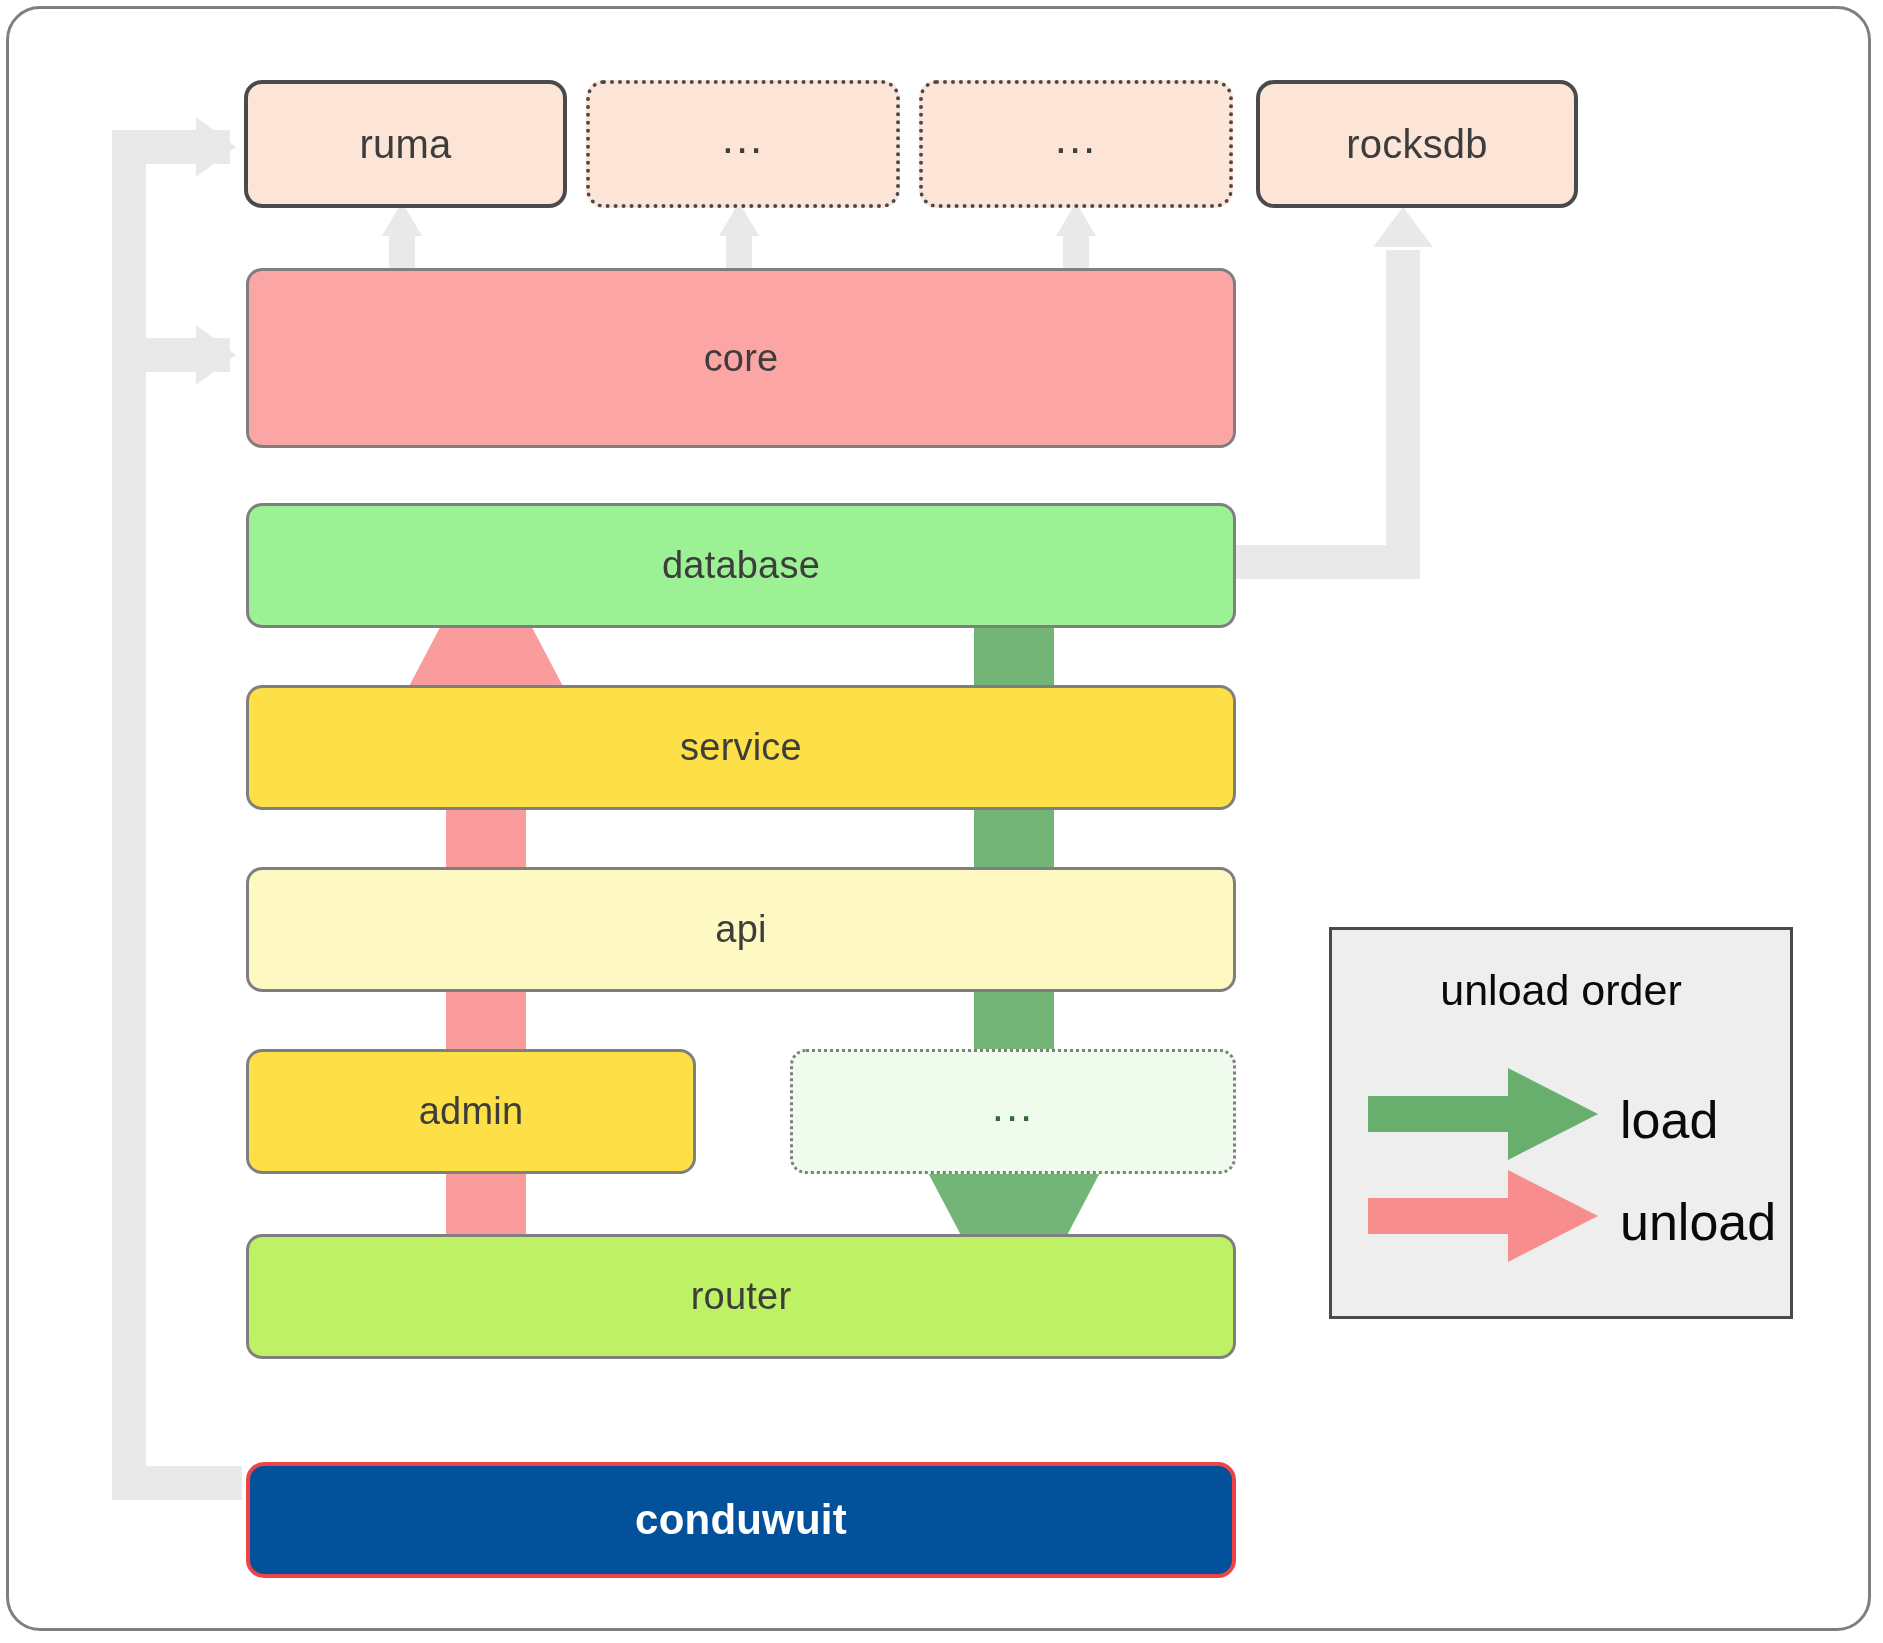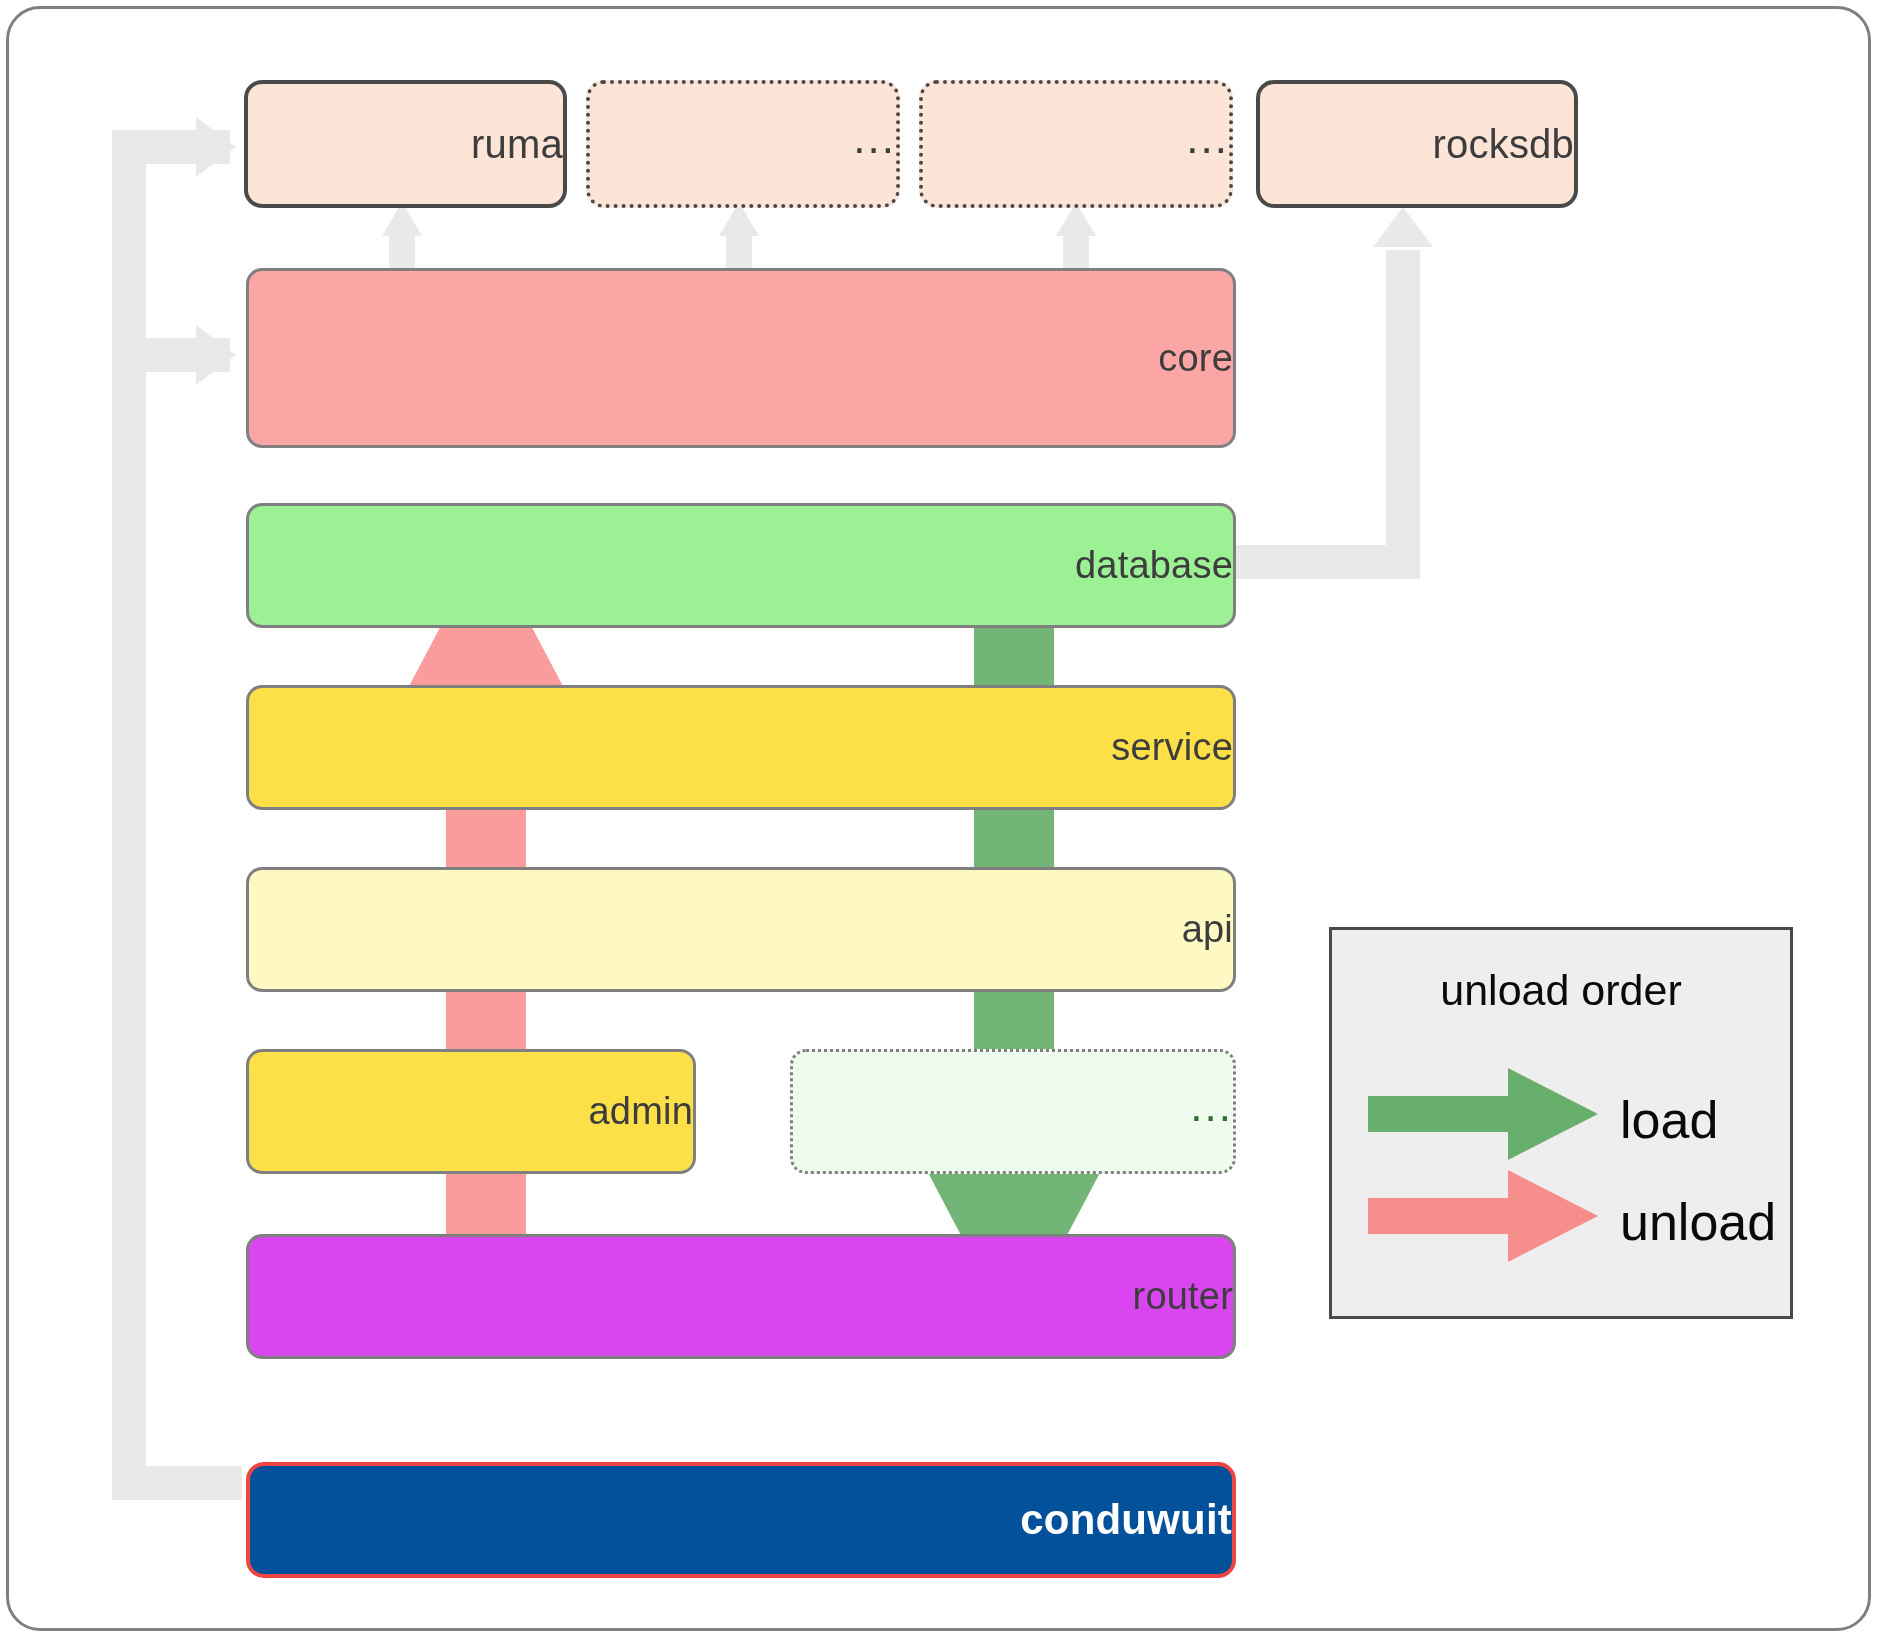--- a/index.html
+++ b/index.html
@@ -24,21 +24,21 @@
     border: 3px solid #7f7f7f;
     border-radius: 34px;
     box-sizing: border-box;
     background: #ffffff;
   }
   .node {
     position: absolute;
     box-sizing: border-box;
     display: flex;
     align-items: center;
-    justify-content: flex-end;
+    justify-content: center;
     border-radius: 14px;
     font-size: 38px;
     color: #3d3d3d;
     letter-spacing: .2px;
     z-index: 6;
   }
   .node.dep {
     background: #fce4d6;
     border: 4px solid #4a4a4a;
     border-radius: 18px;
@@ -189,21 +189,21 @@
   </div>
 
   <div class="node layer" style="left:246px; top:1049px; width:450px; height:125px; background:#fde047;">
     <span>admin</span>
   </div>
 
   <div class="node layer dotted" style="left:790px; top:1049px; width:446px; height:125px; background:#effbec;">
     <span class="dots green">...</span>
   </div>
 
-  <div class="node layer" style="left:246px; top:1234px; width:990px; height:125px; background:#d946ef;">
+  <div class="node layer" style="left:246px; top:1234px; width:990px; height:125px; background:#bef264;">
     <span>router</span>
   </div>
 
   <div class="node root" style="left:246px; top:1462px; width:990px; height:116px;">
     <span>conduwuit</span>
   </div>
 
   <div class="flow" style="left:386px; top:540px; width:200px; height:790px;">
     <svg width="200" height="790" viewBox="0 0 200 790">
       <polygon points="100,0 200,190 140,190 140,790 60,790 60,190 0,190" fill="#f98080" fill-opacity="0.78"></polygon>

